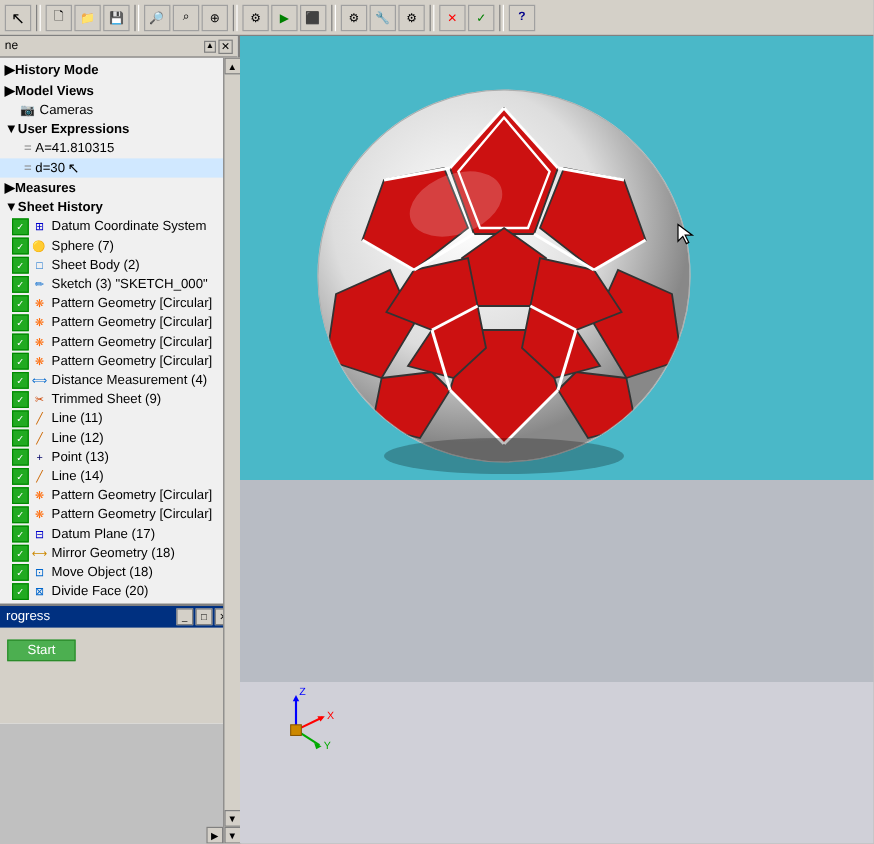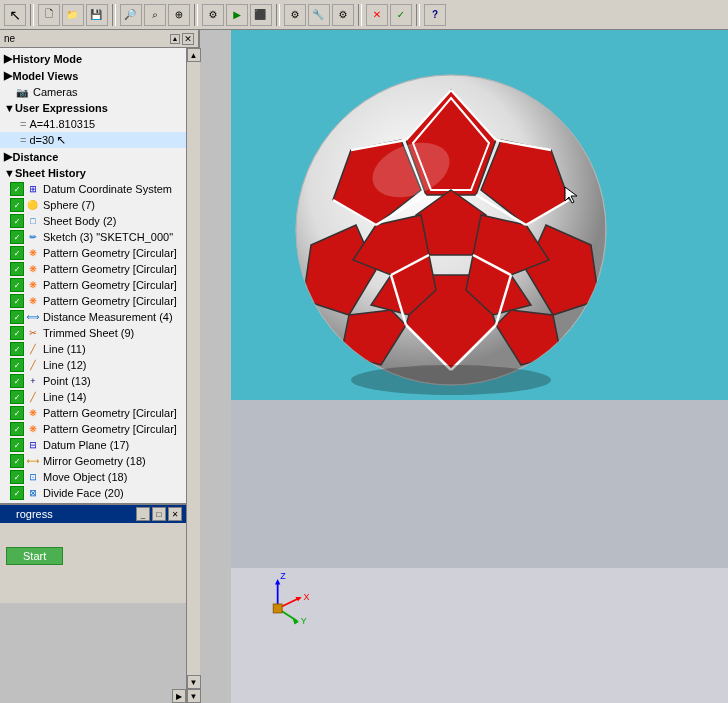--- a/index.html
+++ b/index.html
@@ -21,21 +21,20 @@
       border: 1px solid #a0a0a0;
       display: flex; align-items: center; justify-content: center;
       cursor: pointer; font-size: 10px;
     }
     .tool-separator { width: 4px; height: 22px; border-left: 1px solid #808080; border-right: 1px solid #fff; margin: 0 2px; }
 
     
     #main {
       display: flex;
       height: calc(703px - 30px);
-      gap: 31px;
     }
 
     
     #left-panel {
       width: 200px;
       background: #f0f0f0;
       border-right: 2px solid #808080;
       display: flex;
       flex-direction: column;
       overflow: hidden;
@@ -118,42 +117,42 @@
     
     #progress-panel {
       height: 100px;
       background: #d4d0c8;
       border-top: 2px solid #808080;
       flex-shrink: 0;
     }
     #progress-header {
       background: #003080;
       color: #fff;
-      padding: 2px 16px;
+      padding: 2px 5px;
       font-size: 11px;
       display: flex;
       align-items: center;
       justify-content: space-between;
     }
     #progress-header .prog-btns { display: flex; gap: 2px; }
     #progress-header .prog-btn {
       width: 14px; height: 14px;
       background: #d4d0c8;
       border: 1px solid #808080;
       font-size: 8px;
       display: flex; align-items: center; justify-content: center;
       cursor: pointer; color: #000;
     }
     #progress-body {
       padding: 4px 6px;
       font-size: 11px;
     }
     #progress-body .prog-line { margin-bottom: 2px; color: #000; }
     #progress-start-btn {
-      margin-top: 20px;
+      margin-top: 6px;
       background: #4CAF50;
       color: #fff;
       border: 1px solid #2a8a2a;
       padding: 2px 16px;
       font-size: 11px;
       cursor: pointer;
     }
 
     
     #viewport {
@@ -283,21 +282,21 @@
           <span>A=41.810315</span>
         </div>
         <div class="expr-item" style="background:#d0e8ff;">
           <span style="margin-right:3px;color:#888;">=</span>
           <span>d=30</span>
           <span style="font-size:12px;margin-left:2px;">↖</span>
         </div>
 
         <div class="section-header">
           <span class="arrow">▶</span>
-          <span>Distance</span>
+          <span>Measures</span>
         </div>
 
         <div class="section-header">
           <span class="arrow">▼</span>
           <span>Sheet History</span>
         </div>
 
         <div class="tree-item" style="padding-left:10px;">
           <div class="check-icon">✓</div>
           <span class="feature-icon" style="color:#0000cc;">⊞</span>

